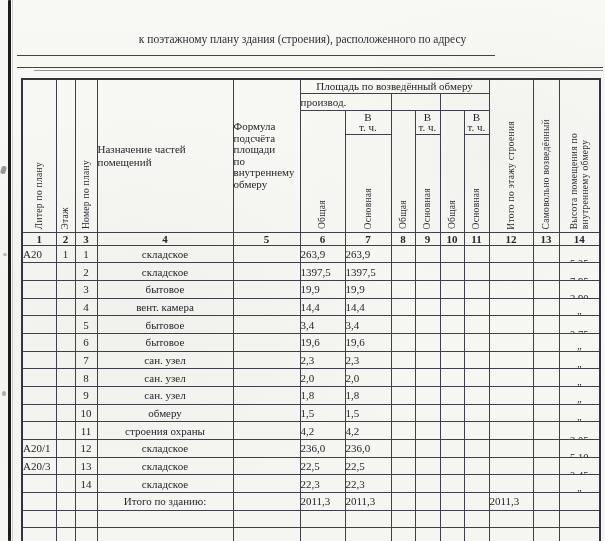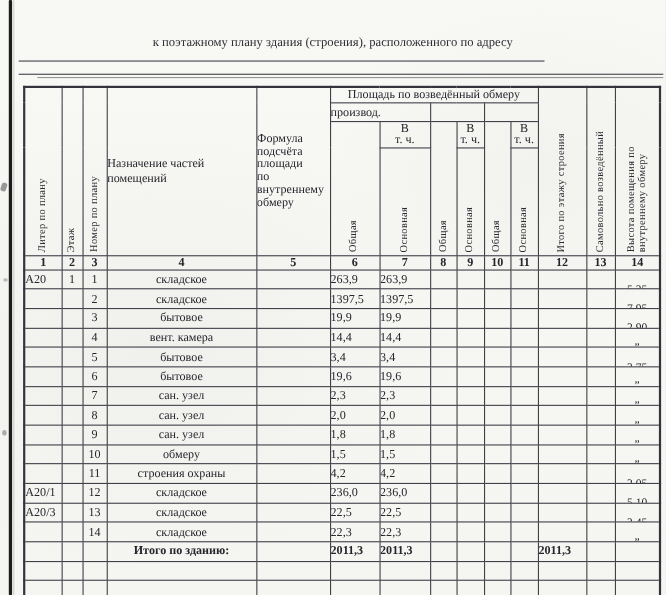--- a/index.html
+++ b/index.html
@@ -51,21 +51,21 @@
   .vw{position:absolute;left:0;top:0;right:0;bottom:0;display:flex;justify-content:center;align-items:flex-end;overflow:hidden;}
   .vt{writing-mode:vertical-rl;transform:rotate(180deg);white-space:pre-line;
     font-size:9.5px;line-height:10.5px;letter-spacing:0.3px;margin-bottom:2px;color:#2a2a32;}
 
   td.lit{text-align:left;font-size:10.5px;}
   td.ctr{text-align:center;font-size:10.5px;}
   td.purp{text-align:center;padding-left:4px;font-size:11px;}
   td.num{text-align:left;padding-right:5px;font-size:10.5px;}
   td.hcell{text-align:center;overflow:visible;}
   .hval{display:inline-block;transform:translateY(9px);font-size:10.5px;position:relative;z-index:3;}
-  tr.total-row td{font-weight:700;}
+  tr.total-row td{font-weight:400;}
   tr.total-row td.purp{font-size:11px;}
 </style>
 </head>
 <body>
 
 <div class="page">
   <div class="scan-edge"></div>
   <div class="scan-edge2"></div>
   <div class="speck1"></div>
   <div class="speck2"></div>

